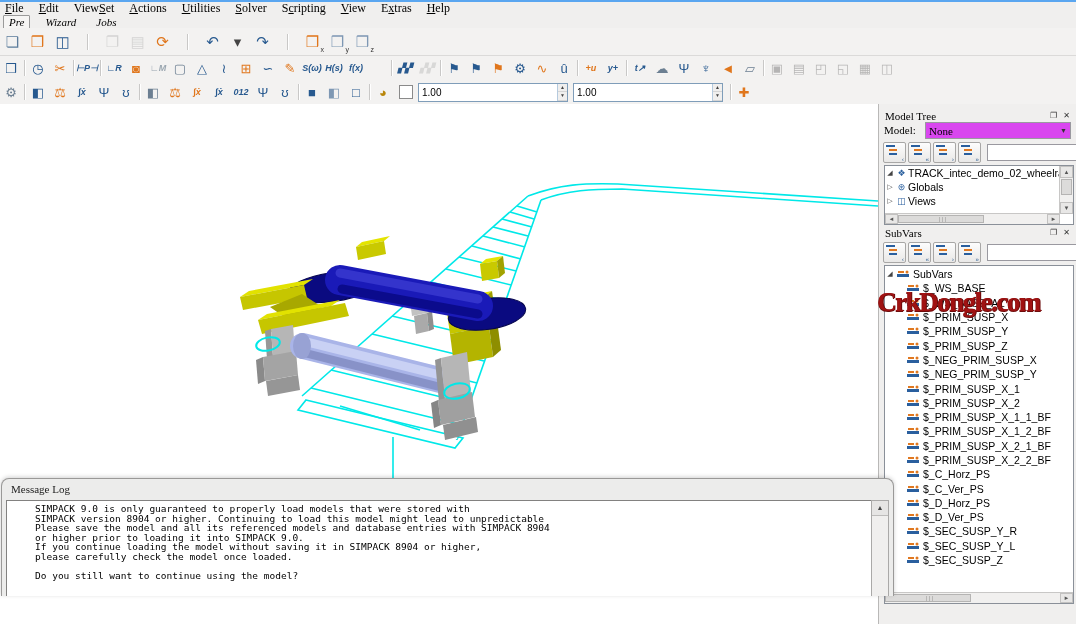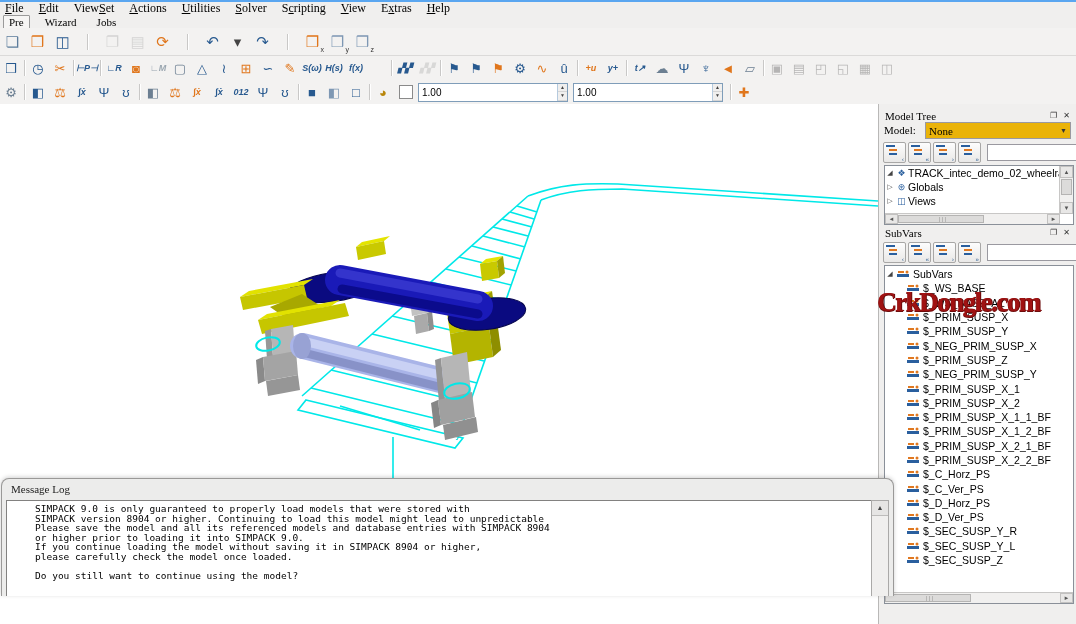--- a/index.html
+++ b/index.html
@@ -9,21 +9,21 @@
   .abs{position:absolute;}
 
   
   #topline{left:0;top:0;width:1076px;height:2px;background:#5aa6f0;}
   #menubar{left:0;top:2px;width:1076px;height:13px;display:flex;align-items:center;
            gap:15px;padding-left:5px;font-family:"Liberation Serif",serif;font-size:12px;color:#000;}
   .menu-item{cursor:default;white-space:nowrap;}
   .menu-item u{text-decoration:underline;}
   #tabrow{left:0;top:15px;width:1076px;height:13px;display:flex;align-items:center;gap:10px;
           padding-left:3px;font-family:"Liberation Serif",serif;font-size:11px;border-bottom:1px solid #e4e3e2;}
-  .tab{padding:0 5px;color:#000;}
+  .tab{padding:0 5px;color:#000;font-style:italic;}
   .tab[data-active="true"]{border:1px solid #9a9a9a;background:#f6f5f4;border-radius:1px;}
 
   
   .tbrow{left:0;width:1076px;background:#f3f2f1;display:flex;align-items:center;
          border-bottom:1px solid #dbdad9;}
   #tb1{top:28px;height:27px;}
   #tb2{top:56px;height:24px;}
   #tb3{top:80px;height:24px;}
   .tbi{height:20px;min-width:22px;display:flex;align-items:center;justify-content:center;
        font-size:13px;line-height:1;color:#27598f;position:relative;cursor:default;}
@@ -620,21 +620,21 @@
 </div>
 
 <div id="dock" class="abs">
 
   <div class="ptitle abs" style="top:4px;">
     <span class="t">Model Tree</span>
     <span class="pbtn">❐</span>
     <span class="pbtn">✕</span>
   </div>
   <div class="abs" style="left:5px;top:20px;font-family:'Liberation Serif',serif;font-size:11px;">Model:</div>
-  <div class="abs" style="left:46px;top:18px;width:144px;height:15px;border:1px solid #9a99a0;background:#eab308;display:flex;align-items:center;">
+  <div class="abs" style="left:46px;top:18px;width:144px;height:15px;border:1px solid #9a99a0;background:#d946ef;display:flex;align-items:center;">
     <span style="flex:1;padding-left:3px;font-family:'Liberation Serif',serif;font-size:11px;">None</span>
     <span style="font-size:7px;padding-right:3px;color:#333;">▼</span>
   </div>
   <div class="treebtns abs" style="top:38px;">
     <span class="treebtn">
         <svg width="13" height="11">
           <rect x="0" y="0" width="9" height="2" fill="#2a5f9e"></rect>
           <rect x="3" y="4" width="8" height="2" fill="#e07820"></rect>
           <rect x="3" y="8" width="8" height="2" fill="#2a5f9e"></rect>
         </svg>
@@ -798,32 +798,32 @@
           </div>
 
           <div class="svrow">
             <span class="ind"></span>
             <span class="ind"></span>
             <svg width="13" height="10">
               <rect x="0" y="5" width="12" height="3" fill="#2a5f9e"></rect>
               <rect x="1" y="2" width="6" height="2" fill="#e07820"></rect>
               <circle cx="10" cy="3" r="1.5" fill="#e07820"></circle>
             </svg>
+            <span>$_PRIM_SUSP_Z</span>
+          </div>
+
+          <div class="svrow">
+            <span class="ind"></span>
+            <span class="ind"></span>
+            <svg width="13" height="10">
+              <rect x="0" y="5" width="12" height="3" fill="#2a5f9e"></rect>
+              <rect x="1" y="2" width="6" height="2" fill="#e07820"></rect>
+              <circle cx="10" cy="3" r="1.5" fill="#e07820"></circle>
+            </svg>
             <span>$_NEG_PRIM_SUSP_X</span>
-          </div>
-
-          <div class="svrow">
-            <span class="ind"></span>
-            <span class="ind"></span>
-            <svg width="13" height="10">
-              <rect x="0" y="5" width="12" height="3" fill="#2a5f9e"></rect>
-              <rect x="1" y="2" width="6" height="2" fill="#e07820"></rect>
-              <circle cx="10" cy="3" r="1.5" fill="#e07820"></circle>
-            </svg>
-            <span>$_PRIM_SUSP_Z</span>
           </div>
 
           <div class="svrow">
             <span class="ind"></span>
             <span class="ind"></span>
             <svg width="13" height="10">
               <rect x="0" y="5" width="12" height="3" fill="#2a5f9e"></rect>
               <rect x="1" y="2" width="6" height="2" fill="#e07820"></rect>
               <circle cx="10" cy="3" r="1.5" fill="#e07820"></circle>
             </svg>

